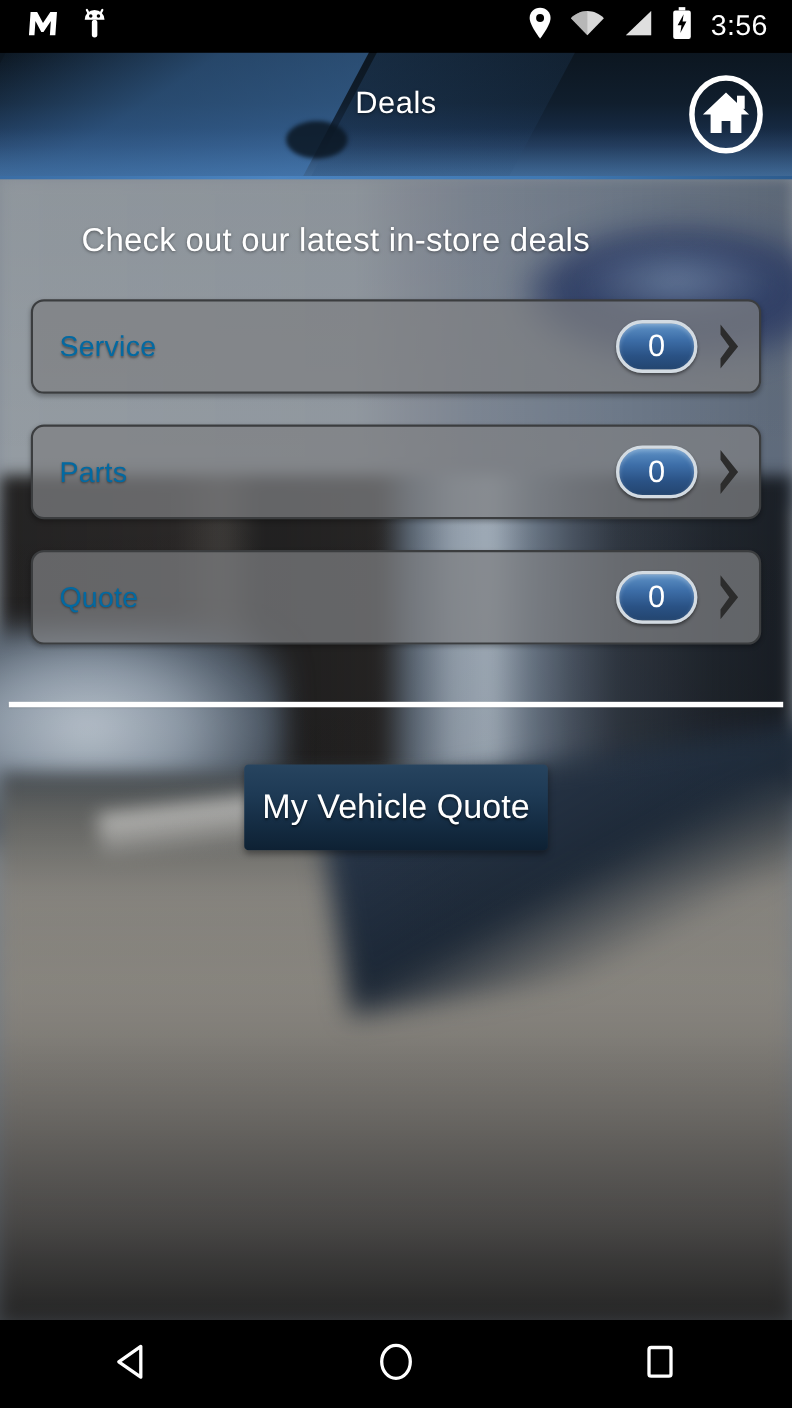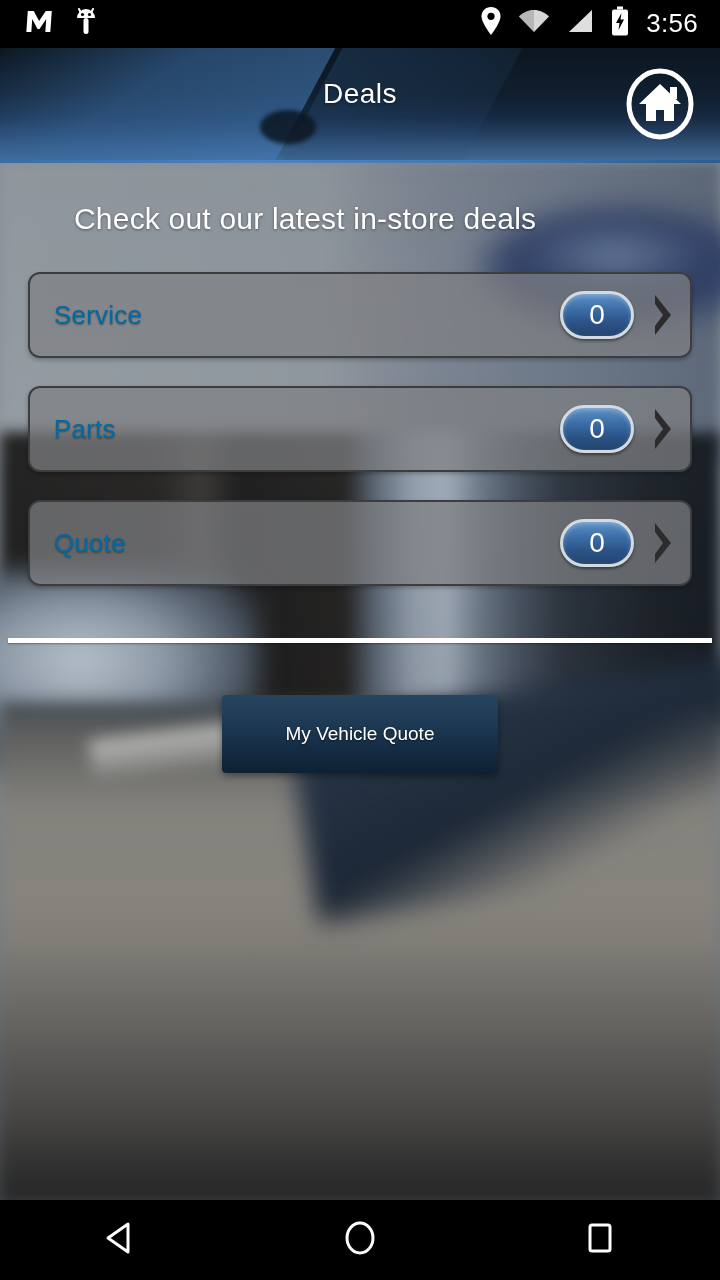--- a/index.html
+++ b/index.html
@@ -211,21 +211,21 @@
     background:#ffffff;
     box-shadow:0 1px 2px rgba(0,0,0,0.35);
   }
 
   #quote-button{
     position:absolute; left:222px; top:533px;
     width:276px; height:78px;
     background:linear-gradient(180deg,#27445f 0%, #1e3A55 35%, #132a40 75%, #0e2133 100%);
     border-radius:4px;
     display:flex; align-items:center; justify-content:center;
-    color:#ffffff; font-size:19px;
+    color:#ffffff; font-size:31px;
     cursor:pointer;
     box-shadow:0 3px 7px rgba(0,0,0,0.40);
     text-shadow:0 1px 2px rgba(0,0,0,0.5);
   }
 
   
   #nav-bar{
     position:absolute; left:0; top:1200px;
     width:720px; height:80px;
     background:#000;

